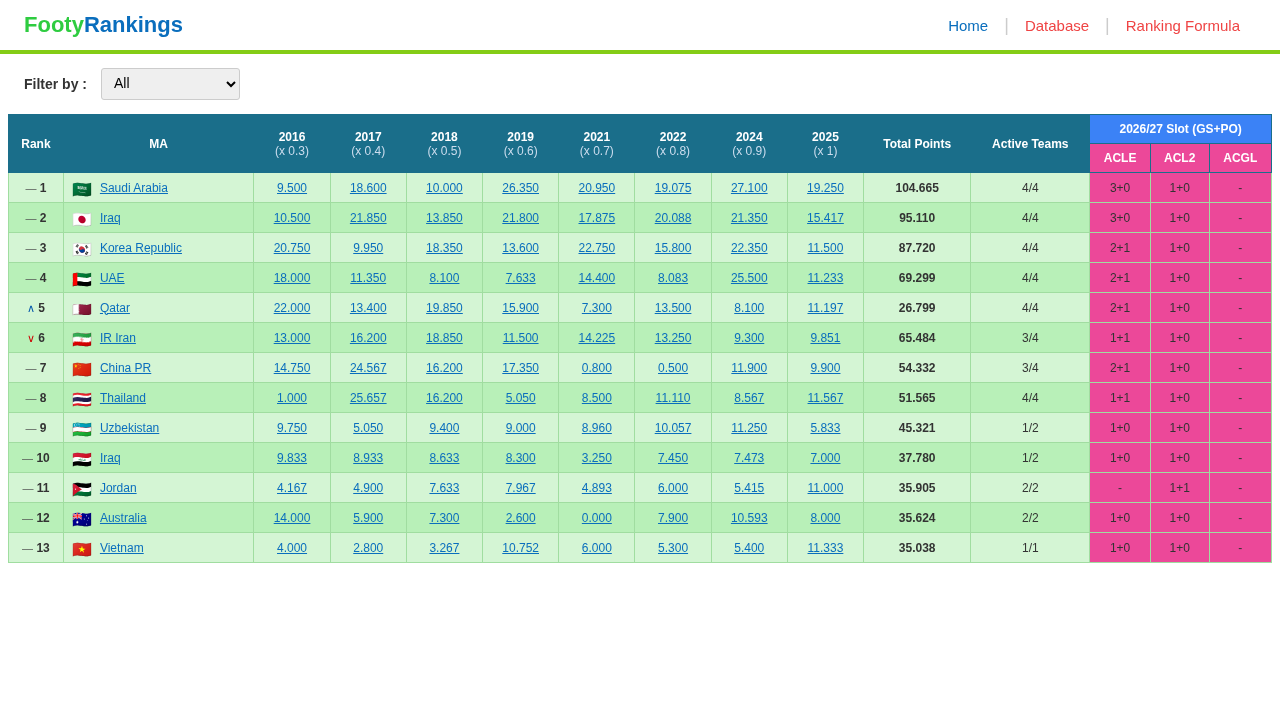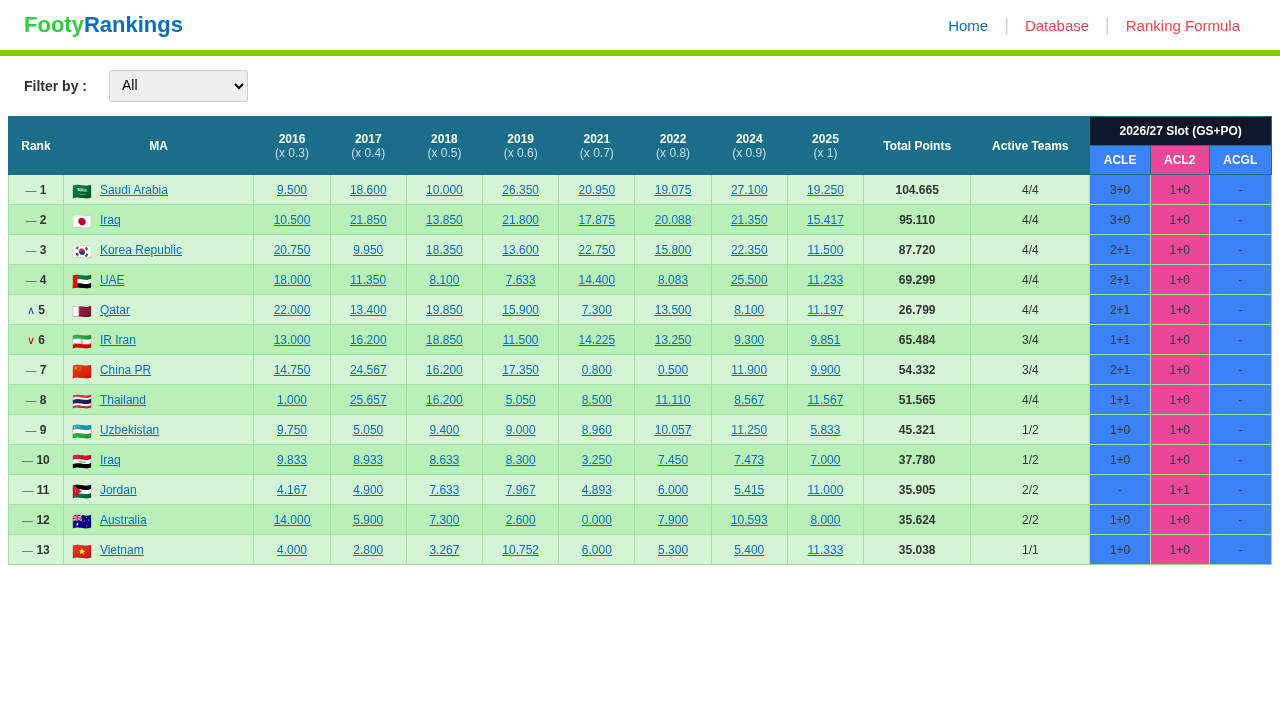--- a/index.html
+++ b/index.html
@@ -1,53 +1,53 @@
 <!DOCTYPE html>
 <html><head>
   <meta charset="utf-8">
   <style>
     * { margin: 0; padding: 0; box-sizing: border-box; }
     body { font-family: Arial, sans-serif; font-size: 13px; background: #fff; color: #333; }
 
     
-    .header { display: flex; align-items: center; justify-content: space-between; padding: 12px 24px; border-bottom: 6px solid #84cc16; }
+    .header { display: flex; align-items: center; justify-content: space-between; padding: 12px 24px; border-bottom: 4px solid #84cc16; }
     .logo { font-size: 22px; font-weight: bold; }
     .logo span:first-child { color: #2ecc40; }
     .logo span:last-child { color: #0a6ebd; }
     .nav { display: flex; align-items: center; gap: 0; }
     .nav a { text-decoration: none; color: #0a6ebd; padding: 0 16px; font-size: 15px; }
     .nav a.active { color: #0a6ebd; font-weight: normal; }
     .nav a.inactive { color: #ef4444; }
     .nav-sep { color: #ccc; font-size: 18px; }
 
     
-    .filter-bar { display: flex; align-items: center; padding: 14px 24px; gap: 22px; }
+    .filter-bar { display: flex; align-items: center; padding: 14px 24px; gap: 14px; }
     .filter-label { font-size: 14px; font-weight: bold; }
     .filter-select { padding: 5px 28px 7px 8px; border: 1px solid #ccc; border-radius: 3px; font-size: 14px; appearance: auto; min-width: 120px; }
 
     
     .table-wrap { padding: 0 8px; overflow-x: auto; }
     table { width: 100%; border-collapse: collapse; }
     thead tr { background: #1a6e8a; color: #fff; }
     thead th { padding: 7px 5px; text-align: center; font-size: 12px; font-weight: bold; vertical-align: middle; border: 1px solid #1a6e8a; }
     thead th .sub { font-size: 12px; font-weight: normal; color: #cde; }
     thead th.year-header { min-width: 56px; }
 
     tbody tr:nth-child(odd) { background: #d4f5d4; }
     tbody tr:nth-child(even) { background: #b8f0b8; }
     tbody td { padding: 7px 5px; text-align: center; border: 1px solid #a0dda0; font-size: 12px; }
     tbody td.ma-cell { text-align: left; padding-left: 8px; }
     tbody td a { color: #0a6ebd; text-decoration: underline; }
     .flag { width: 22px; height: 15px; display: inline-block; margin-right: 6px; vertical-align: middle; font-size: 16px; }
     .country-cell { display: flex; align-items: center; }
     .rank-cell { white-space: nowrap; }
 
-    .slot-col { background: #3b82f6; }
+    .slot-col { background: #ec4899; }
     .slot-col-alt { background: #ec4899; }
-    thead .slot-group { background: #0f172a; }
+    thead .slot-group { background: #3b82f6; }
   </style>
 </head>
 <body>
 
 <div class="header">
   <div class="logo">
     <span>Footy</span><span>Rankings</span>
   </div>
   <nav class="nav">
     <a class="active">Home</a>

